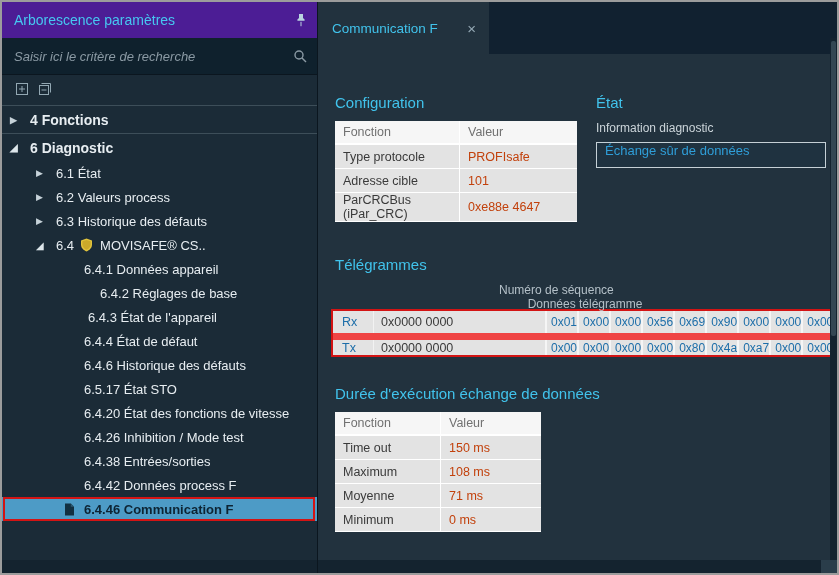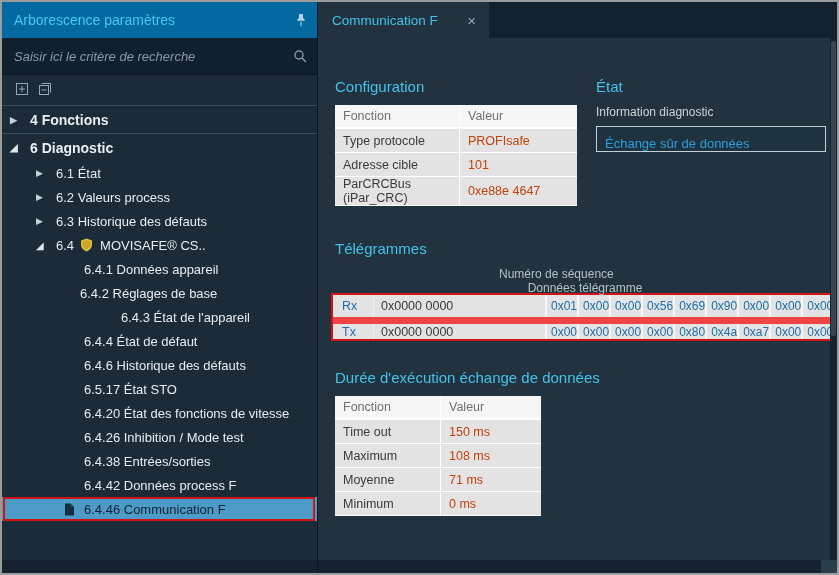--- a/index.html
+++ b/index.html
@@ -5,59 +5,59 @@
   * { box-sizing: border-box; }
   html,body { margin:0; padding:0; }
   body { font-family:"Liberation Sans", sans-serif; background:#ffffff; }
 
   .window { width:839px; height:575px; border:2px solid #9c9c9c; background:#22323e;
             display:flex; position:relative; overflow:hidden; }
 
   
   .sidebar { width:316px; flex:none; background:#1b2b37; display:flex; flex-direction:column;
              border-right:1px solid #0b161f; }
-  .sidebar-header { flex:none; height:36px; background:#0369a1; display:flex; align-items:center;
+  .sidebar-header { flex:none; height:36px; background:#4c1d95; display:flex; align-items:center;
                     padding:0 10px 0 12px; }
   .sidebar-title { color:#46c8f1; font-size:14px; flex:1; }
   .pin-btn, .search-ico, .tool-ico, .tree-ico { display:inline-flex; align-items:center; }
   .search-bar { flex:none; height:37px; background:#0f212d; display:flex; align-items:center;
                 border-bottom:1px solid #0b161f; }
   .search-input { flex:1; background:transparent; border:0; outline:0; color:#95a3ac;
                   font-style:italic; font-size:13px; padding:0 6px 0 12px; font-family:inherit; }
   .search-input::placeholder { color:#8b9aa4; opacity:1; }
   .search-ico { padding-right:10px; }
   .tree-tools { flex:none; height:28px; display:flex; align-items:center; gap:9px; padding-left:13px; }
   .tree { flex:1; overflow:hidden; padding-top:2px; }
   .tree-row { display:flex; align-items:center; height:24px; color:#e7edf1; font-size:13px;
               position:relative; white-space:nowrap; cursor:default; }
   .tree-row.lvl0 { height:28px; font-weight:bold; font-size:14px;
                    border-top:1px solid rgba(150,168,180,0.28); }
-  .tree-row.selected { background:#4d9bc6; color:#0d2433; font-weight:normal; }
+  .tree-row.selected { background:#4d9bc6; color:#0d2433; font-weight:bold; }
   .tree-row.selected::after { content:""; position:absolute; left:1px; right:2px; top:0; bottom:0;
                               border:2px solid #d31414; pointer-events:none; }
   .chevron { width:20px; flex:none; font-size:9px; color:#c6d2d9; }
   .chevron.exp { font-size:10px; color:#dde6ea; }
   .tree-prefix { margin-right:6px; }
   .tree-ico { width:20px; flex:none; }
   .sidebar-hscroll { flex:none; height:13px; background:#14232f; }
 
   
   .main { flex:1; display:flex; flex-direction:column; position:relative; background:#22323e; }
-  .tabbar { flex:none; height:36px; background:#112130; display:flex; }
+  .tabbar { flex:none; height:52px; background:#112130; display:flex; }
   .tab { width:171px; background:#22323e; color:#41c3ec; font-size:13.5px; display:flex;
          align-items:center; justify-content:space-between; padding:0 13px 0 14px; }
   .tab-close { color:#94a8b4; font-size:15px; line-height:1; }
   .content { flex:1; padding:40px 0 0 17px; position:relative; overflow:hidden; }
   .section-title { margin:0 0 10px 0; color:#41c3ec; font-size:15px; font-weight:normal; }
   .top-row { display:flex; }
   .config-block { width:243px; flex:none; }
   .etat-block { margin-left:18px; }
   .field-label { margin:8px 0 7px; color:#ccd5da; font-size:12px; }
   .field-box { width:230px; height:26px; border:1px solid #c5d0d6; background:#1f3240;
-               color:#2f9ed8; font-size:13px; display:flex; align-items:flex-end; padding-left:8px; }
+               color:#2f9ed8; font-size:13px; display:flex; align-items:flex-start; padding-left:8px; }
 
   table.kv { border-collapse:separate; border-spacing:0; table-layout:fixed; }
   .kv th, .kv td { height:24px; font-size:12.5px; font-weight:normal; text-align:left;
                    padding:0 0 0 8px; overflow:hidden; }
   .kv thead th { background:#f6f6f6; color:#717171; border-bottom:2px solid #ffffff; }
   .kv tbody td { background:#e3e3e3; color:#3a3a3a; border-bottom:1px solid #ffffff; }
   .kv th.c1, .kv td.c1 { border-right:1px solid #ffffff; }
   .kv td.val { color:#c2410c; }
   .config .c1 { width:125px; } .config .c2 { width:117px; }
   .duree .c1 { width:106px; } .duree .c2 { width:100px; }
@@ -154,25 +154,25 @@
               <path d="M6.5 .6 12 2.4v4.1c0 3.6-2.6 5.7-5.5 6.9C3.6 12.2 1 10.1 1 6.5V2.4Z" fill="#e2c43c"></path>
               <path d="M6.5 2 10.6 3.3v3.2c0 2.7-1.9 4.3-4.1 5.2-2.2-.9-4.1-2.5-4.1-5.2V3.3Z" fill="#caa92a"></path>
             </svg>
           </span>
           <span>MOVISAFE® CS..</span>
         </div>
         <div class="tree-row lvl2" style="padding-left: 62px;">
           <span class="chevron"></span>
           <span>6.4.1 Données appareil</span>
         </div>
-        <div class="tree-row lvl2" style="padding-left: 58px;">
+        <div class="tree-row lvl2" style="padding-left: 58px; margin-left: 20px;">
           <span class="chevron"></span>
           <span>6.4.2 Réglages de base</span>
         </div>
-        <div class="tree-row lvl2" style="padding-left: 99px;">
+        <div class="tree-row lvl2" style="padding-left: 66px;">
           <span class="chevron"></span>
           <span>6.4.3 État de l'appareil</span>
         </div>
         <div class="tree-row lvl2" style="padding-left: 62px;">
           <span class="chevron"></span>
           <span>6.4.4 État de défaut</span>
         </div>
         <div class="tree-row lvl2" style="padding-left: 62px; align-items: center;">
           <span class="chevron"></span>
           <span>6.4.6 Historique des défauts</span>

